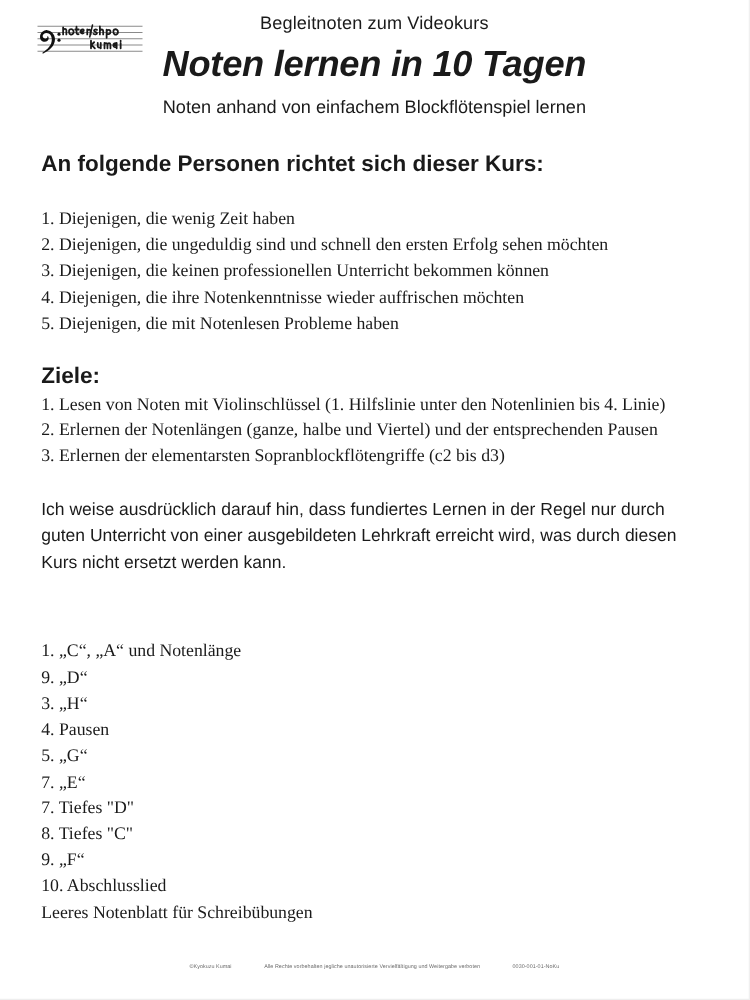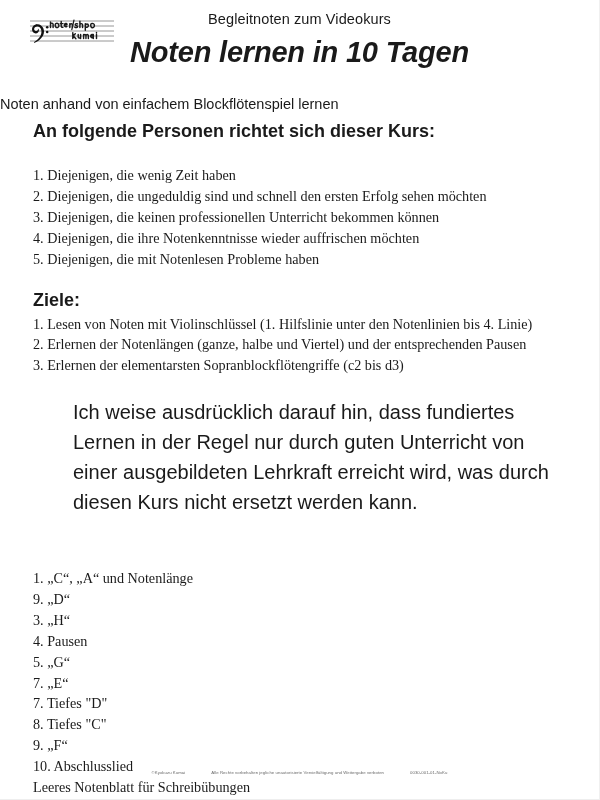--- a/index.html
+++ b/index.html
@@ -57,21 +57,22 @@
     text-align: center;
     font-size: 29px;
     font-weight: bold;
     font-style: italic;
     letter-spacing: -0.2px;
   }
   .header-subtitle {
     position: absolute;
     left: 0;
     right: 0;
-    top: 96px;
+    top: 78px;
+    text-align: center;
     font-size: 14.5px;
   }
 
   
   .body {
     position: absolute;
     left: 33px;
     right: 28px;
     top: 118px;
   }
@@ -90,24 +91,23 @@
   }
   .list-item {
     font-size: 14.2px;
     line-height: 1.47;
   }
 
   .gap-lg { height: 21px; }
   .gap-md { height: 18px; }
 
   .paragraph {
-    font-size: 20px;
+    font-size: 14px;
     line-height: 1.5;
     max-width: 527px;
-    margin-left: 40px;
   }
 
   .inhalt-heading {
     font-size: 19px;
     font-weight: bold;
     line-height: 1.3;
   }
 
   
   .footer {

